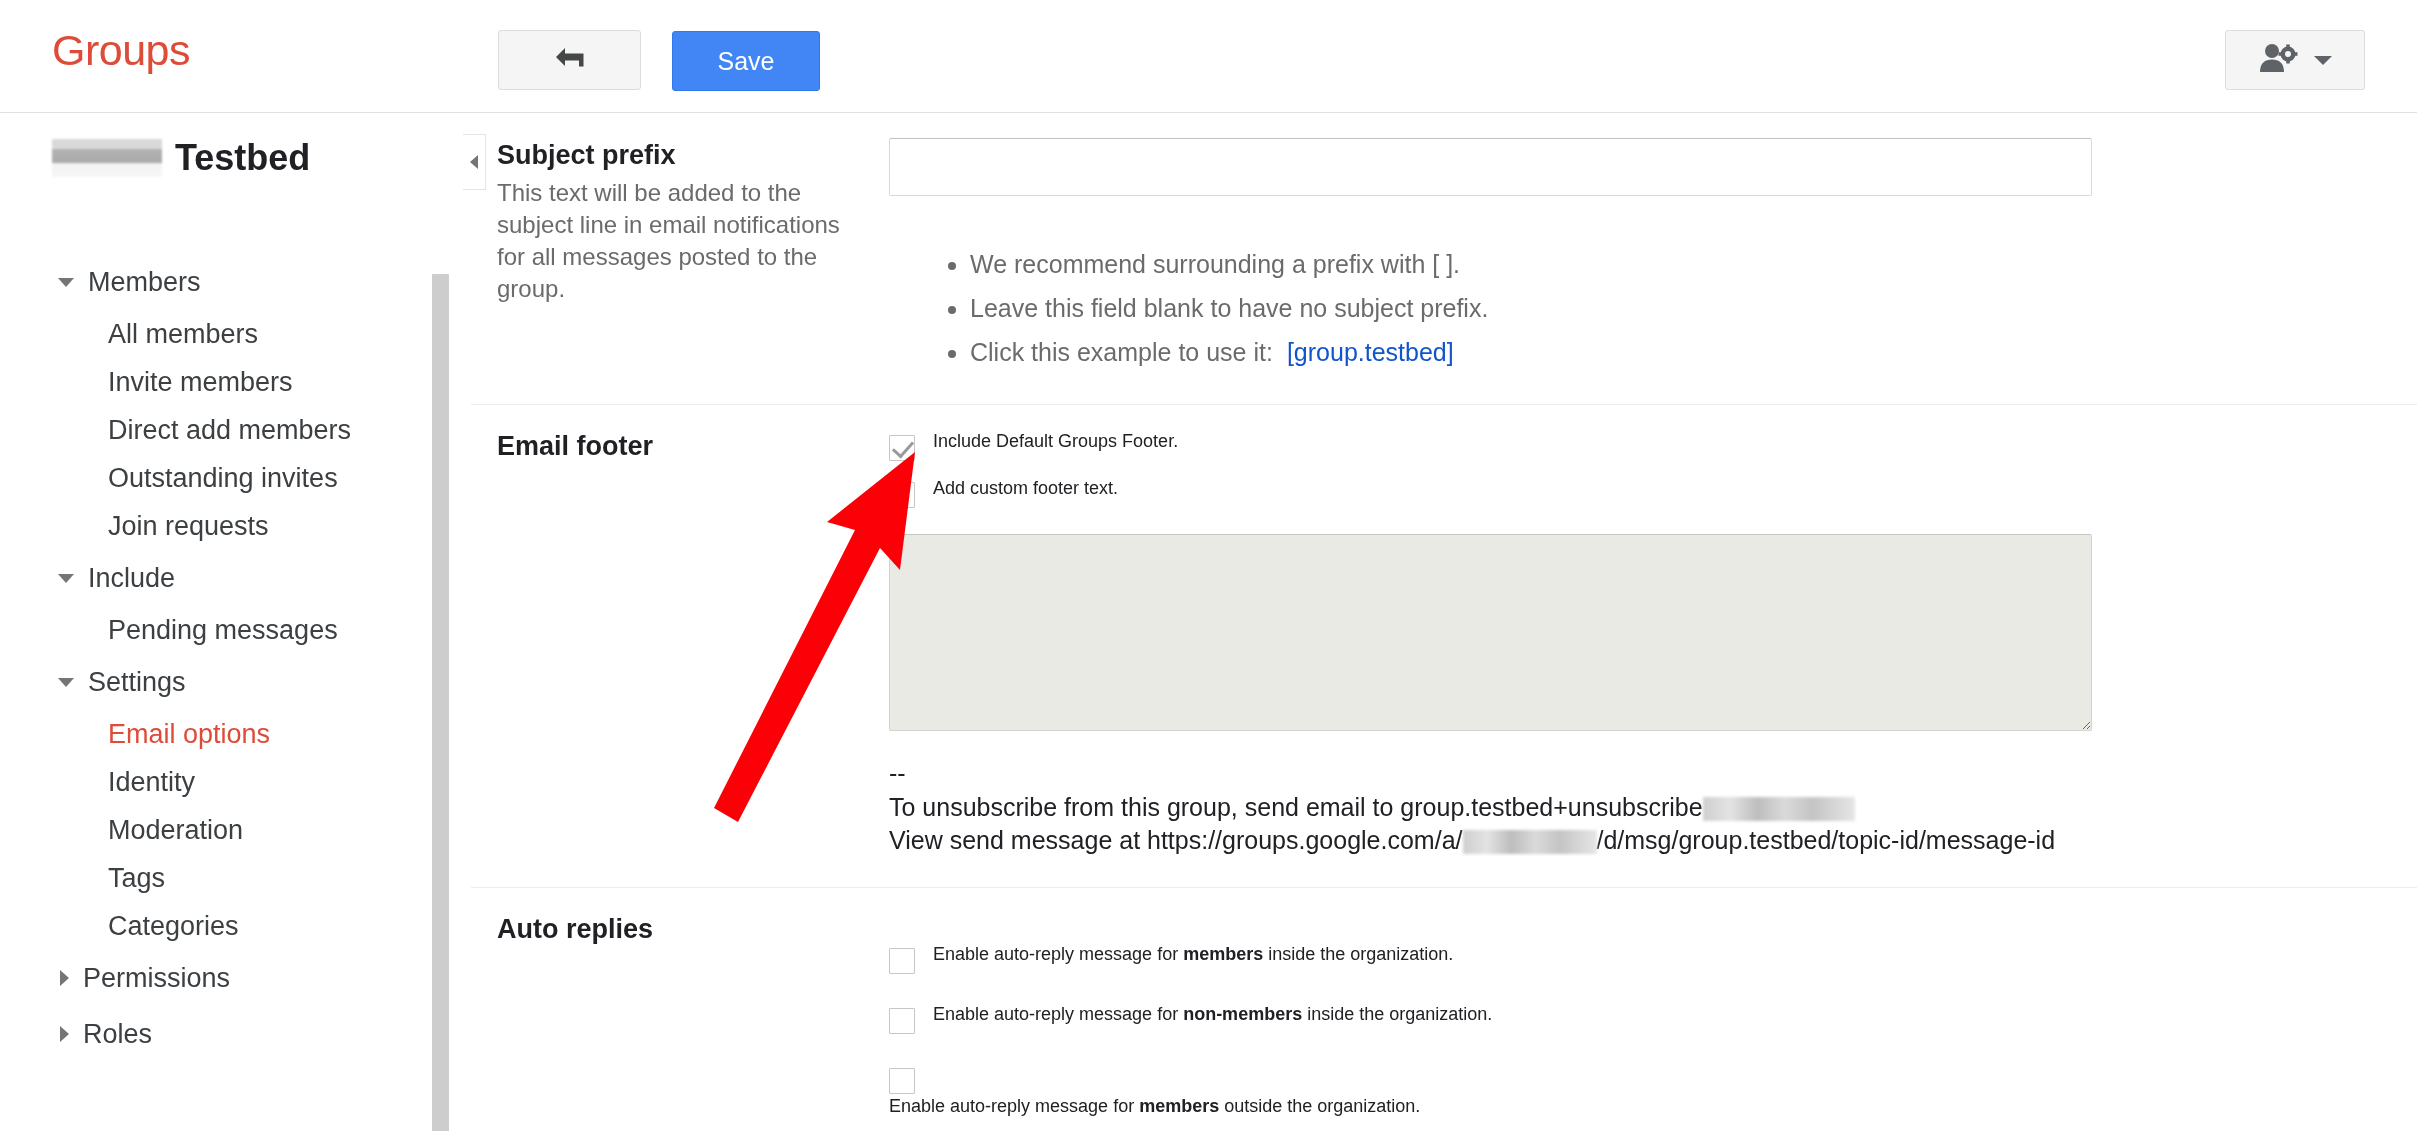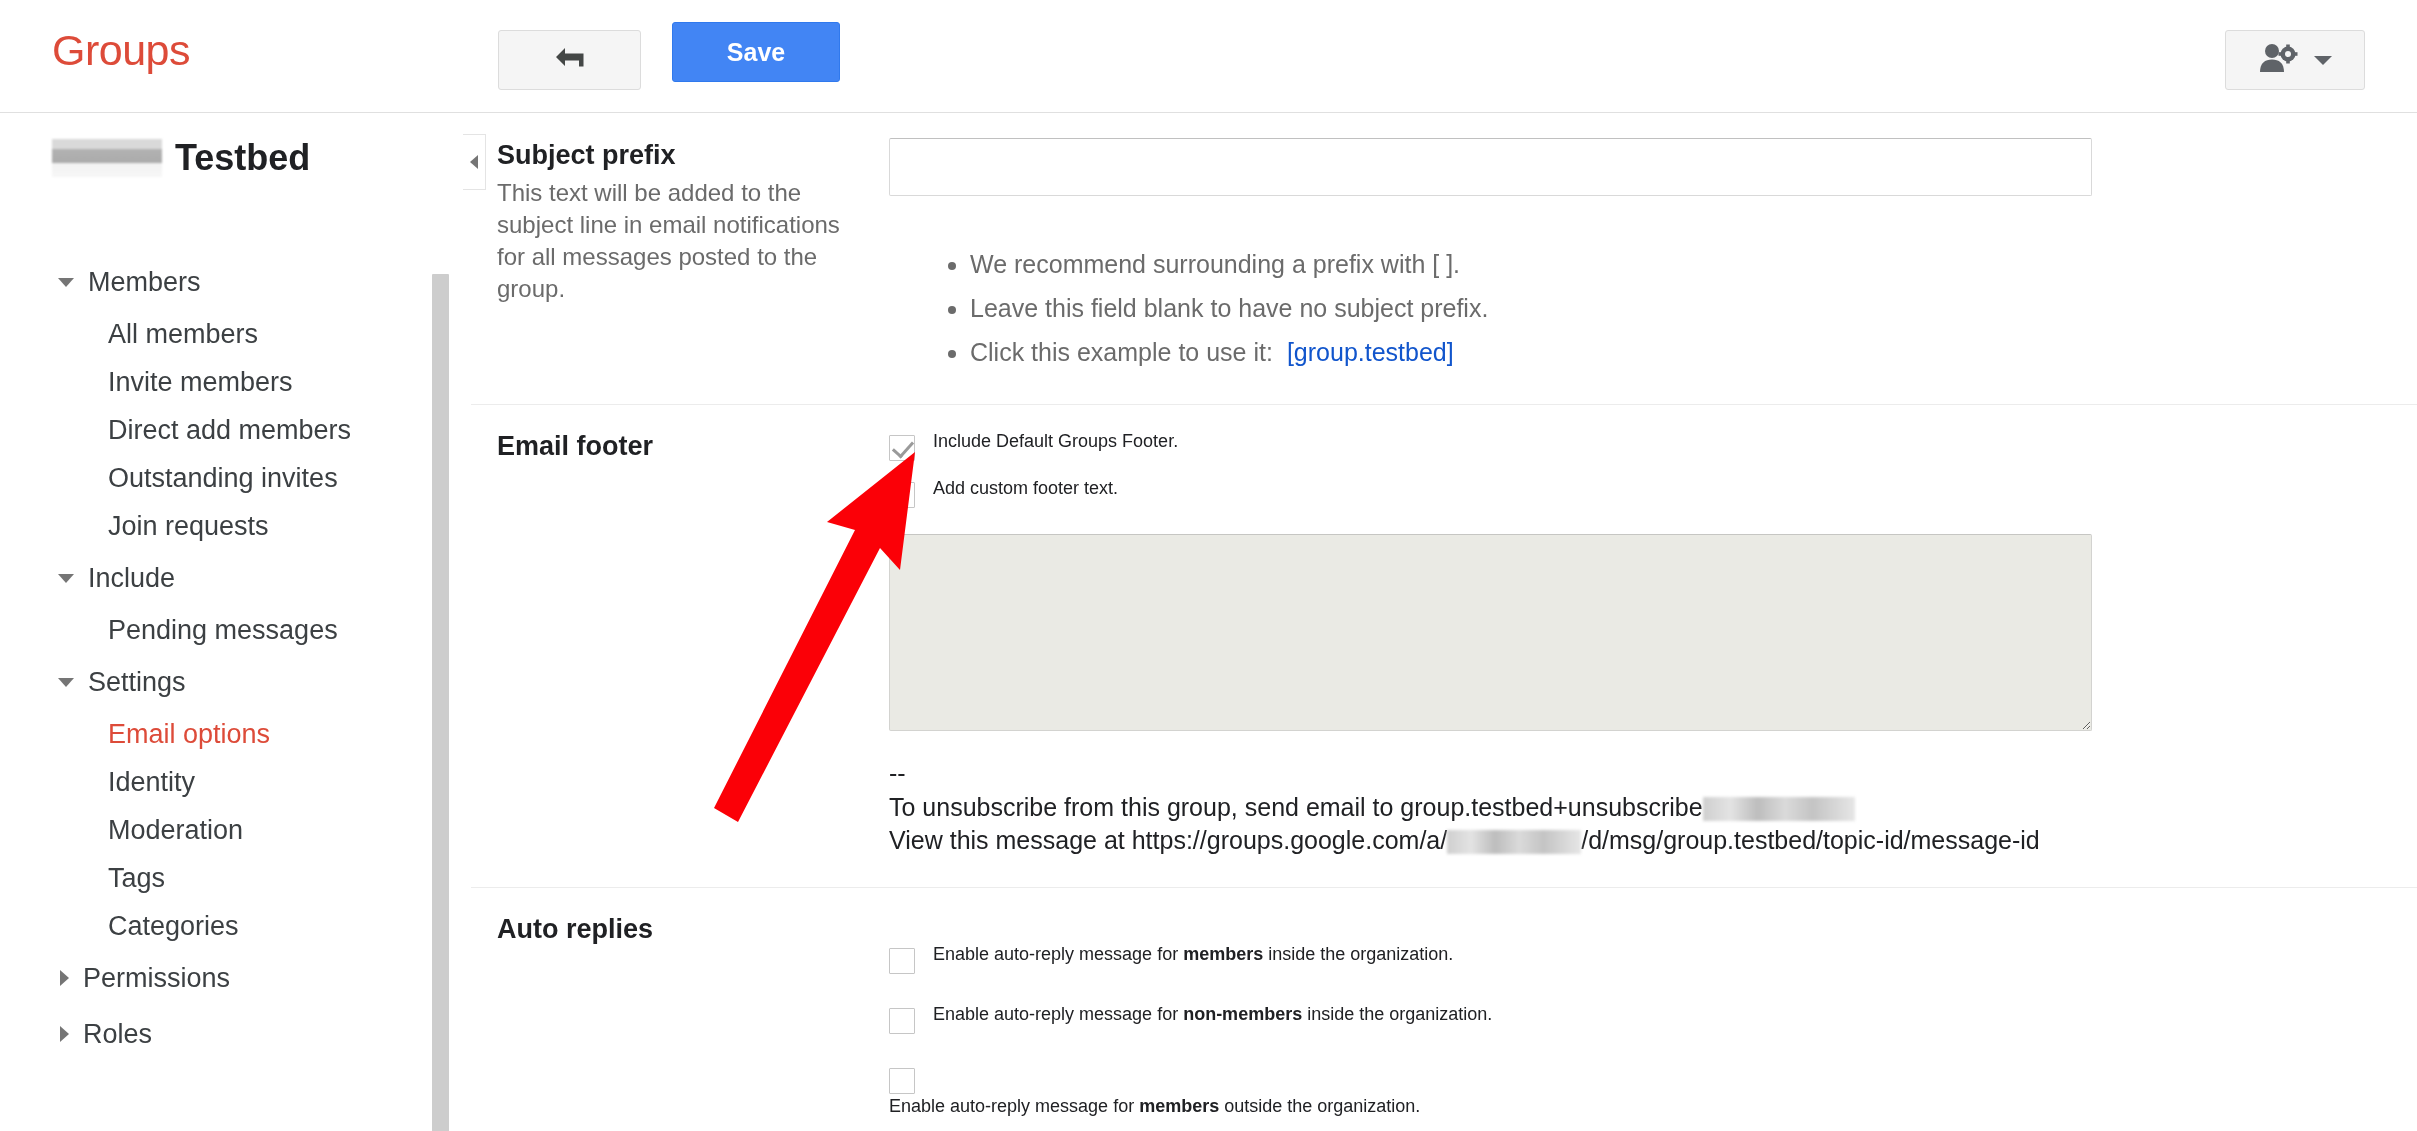--- a/index.html
+++ b/index.html
@@ -28,27 +28,27 @@
   #back-button {
     position: absolute; left: 498px; top: 30px;
     width: 143px; height: 60px;
     background: #f5f5f5;
     border: 1px solid #dcdcdc;
     border-radius: 3px;
     cursor: pointer;
     display: flex; align-items: center; justify-content: center;
   }
   #save-button {
-    position: absolute; left: 672px; top: 22px;
-    width: 168px; height: 60px;
+    position: absolute; left: 672px; top: 31px;
+    width: 148px; height: 60px;
     background: #4285f4;
     border: 1px solid #3079ed;
     border-radius: 3px;
     color: #ffffff;
-    font-size: 25px; font-weight: bold;
+    font-size: 25px; font-weight: normal;
     cursor: pointer;
     display: flex; align-items: center; justify-content: center;
     font-family: "Liberation Sans", sans-serif;
   }
   #manage-button {
     position: absolute; right: 52px; top: 30px;
     width: 140px; height: 60px;
     background: #f5f5f5;
     border: 1px solid #dcdcdc;
     border-radius: 3px;
@@ -404,21 +404,21 @@
       </div>
 
       <textarea id="custom-footer-textarea" disabled="" style=""></textarea>
 
       <div id="default-footer-preview">
         <div>--</div>
         <div>
           <span>To unsubscribe from this group, send email to group.testbed+unsubscribe</span><span class="redact-inline" style="width:152px;"></span>
         </div>
         <div>
-          <span>View this message at https://groups.google.com/a/</span><span class="redact-inline" style="width:134px;"></span><span>/d/msg/group.testbed/topic-id/message-id</span>
+          <span>View send message at https://groups.google.com/a/</span><span class="redact-inline" style="width:134px;"></span><span>/d/msg/group.testbed/topic-id/message-id</span>
         </div>
       </div>
 
     </div>
   </div>
 
   <div class="section" id="sec-auto-replies">
     <div class="sec-label">
       <div class="sec-title">Auto replies</div>
     </div>

